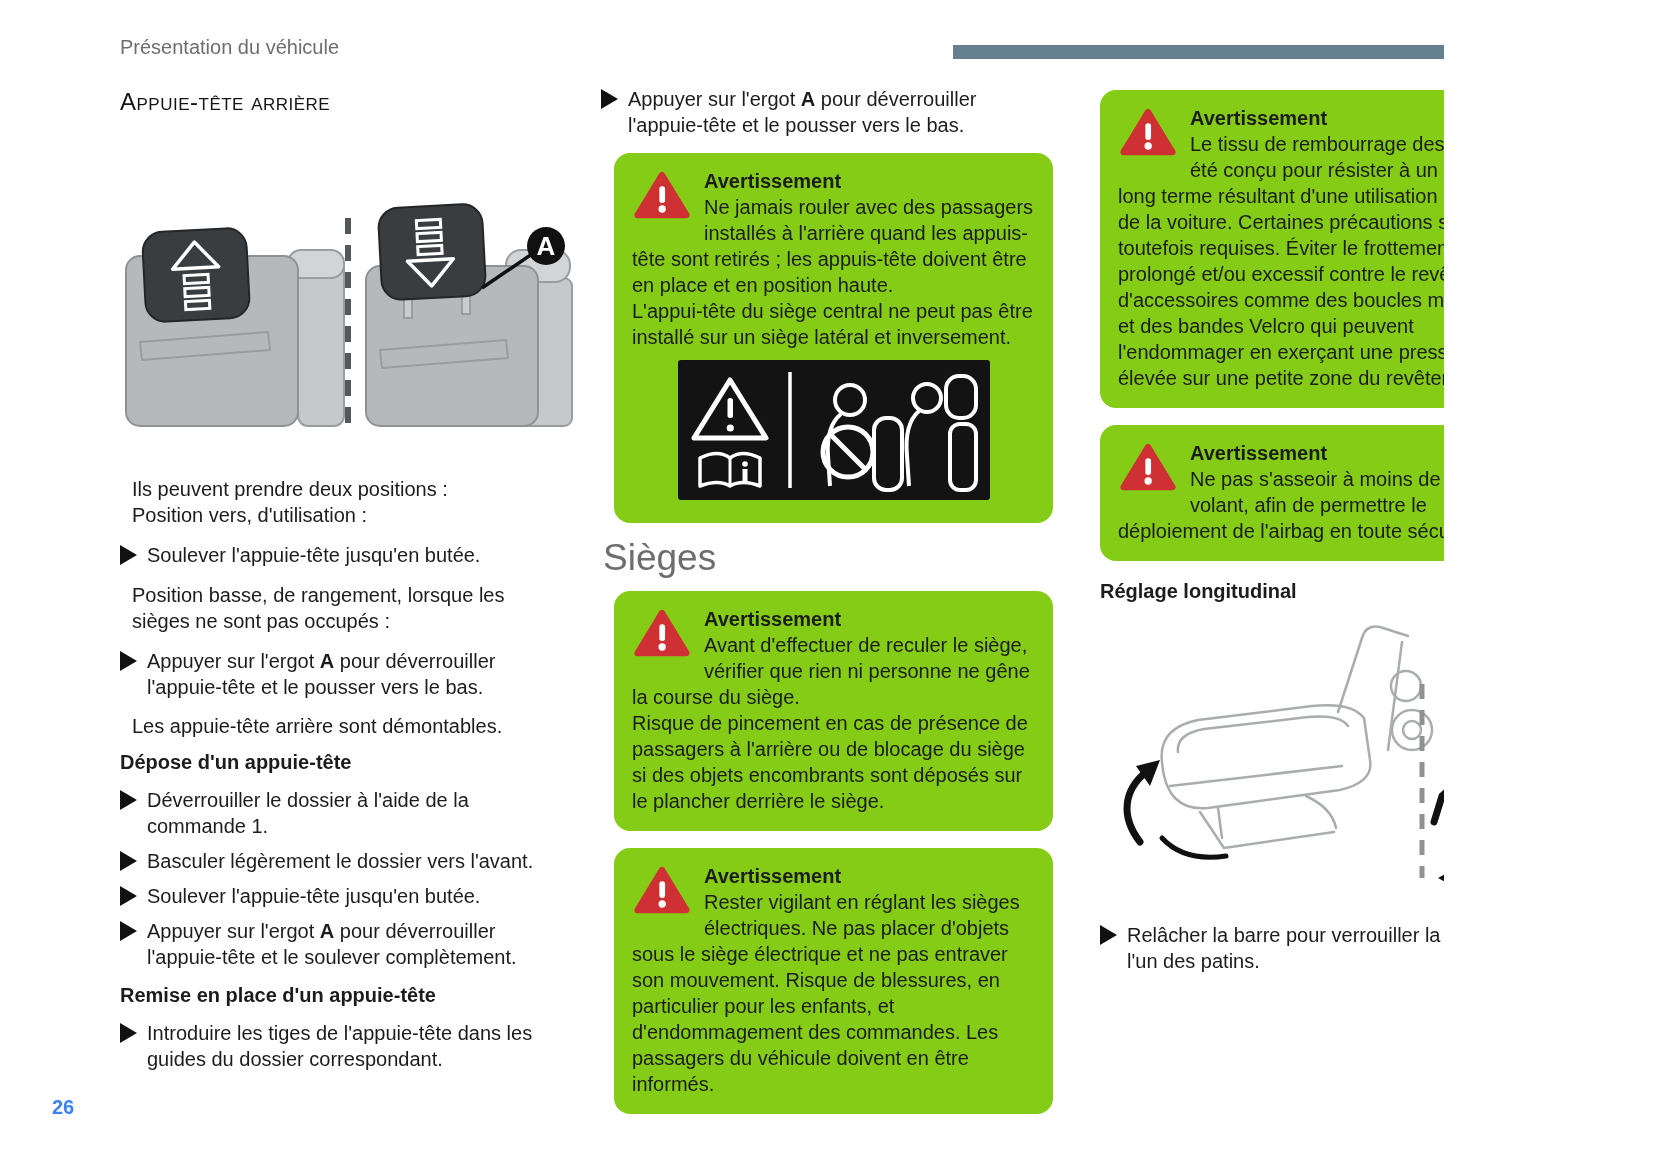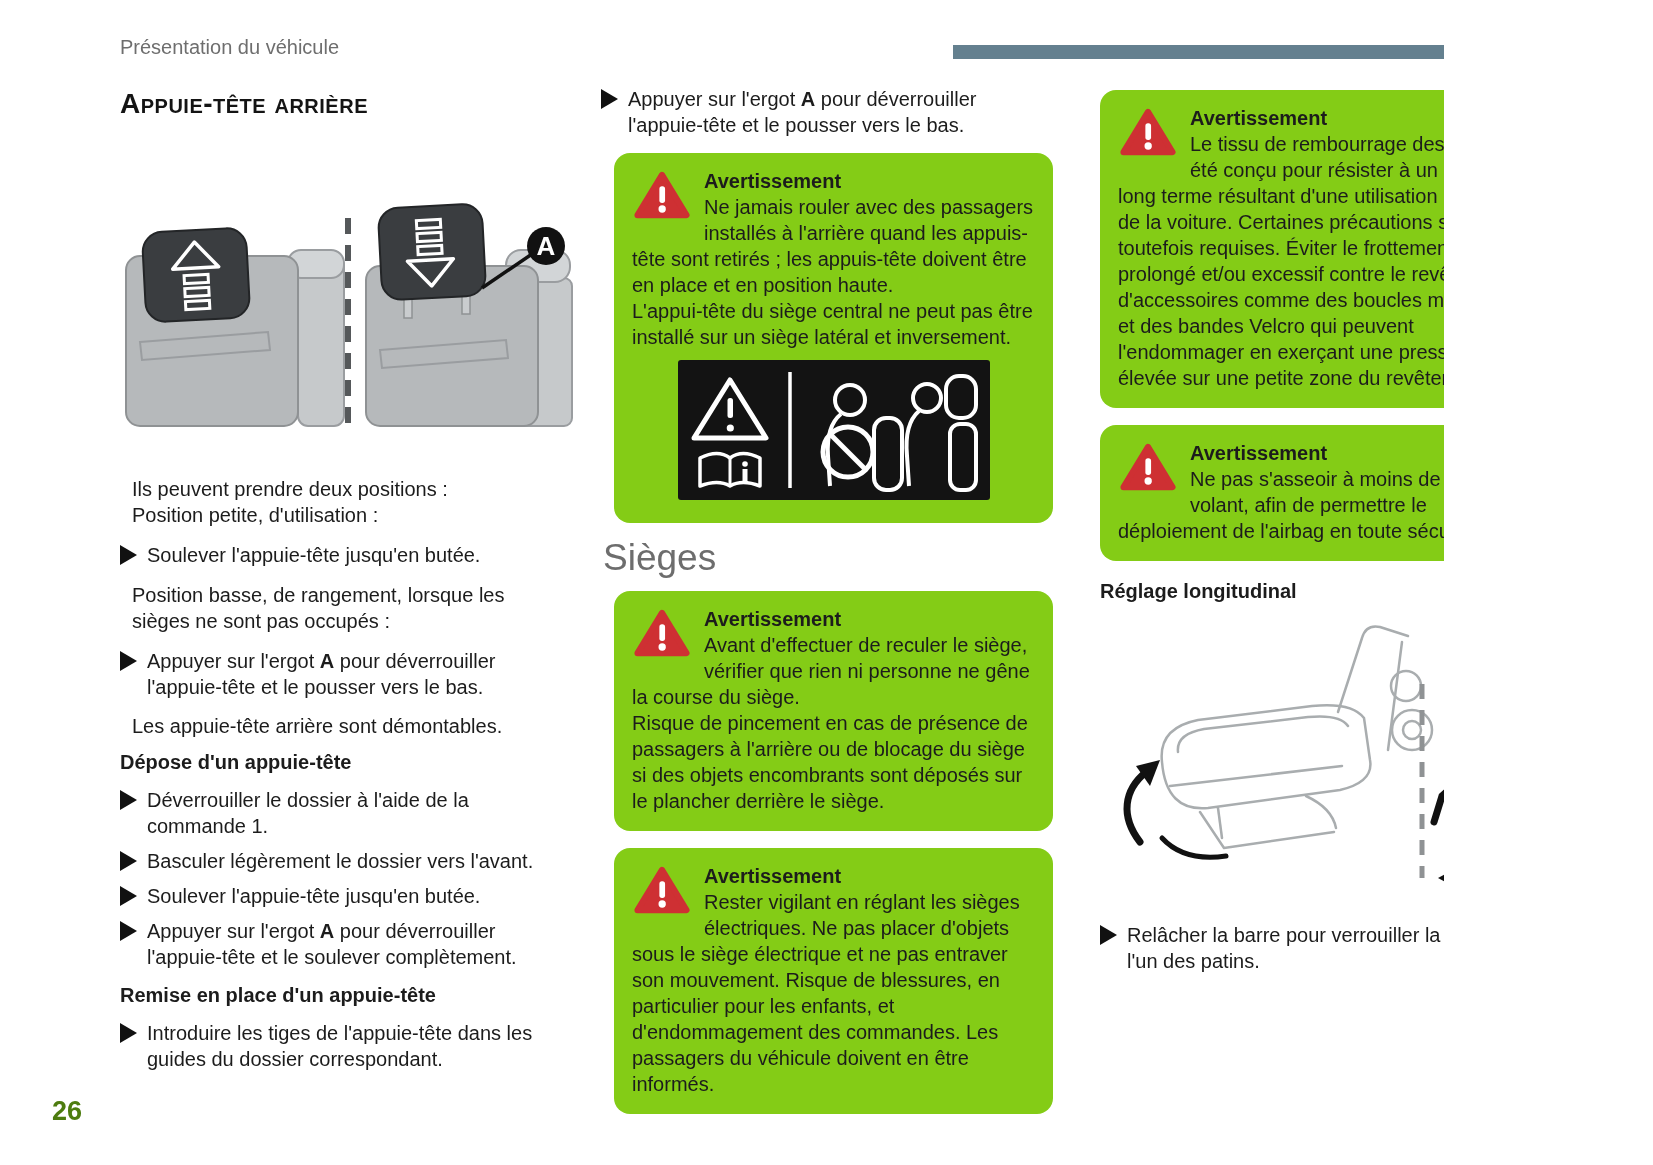--- a/index.html
+++ b/index.html
@@ -3,34 +3,34 @@
 <meta charset="utf-8">
 <style>
   html,body{margin:0;padding:0;background:#ffffff;}
   #page{
     position:relative;width:1444px;height:1165px;background:#ffffff;overflow:hidden;
     font-family:"Liberation Sans",sans-serif;color:#1c1c1c;
   }
   .abs{position:absolute;}
   .breadcrumb{font-size:20px;color:#6e6e6e;}
   .accent-bar{background:#64808F;height:14px;}
-  .doc-title{font-size:28px;font-weight:bold;font-variant:small-caps;letter-spacing:.5px;color:#141414;}
+  .doc-title{font-size:24px;font-weight:normal;font-variant:small-caps;letter-spacing:.5px;color:#141414;}
   .col{position:absolute;font-size:20px;line-height:26px;}
   p.para{margin:0 0 14px 12px;}
   .subhead{font-weight:bold;margin:2px 0 12px 0;}
   .bullet{display:flex;margin:0 0 9px 0;}
   .tri{flex:0 0 auto;width:0;height:0;border-left:17px solid #111;
        border-top:10px solid transparent;border-bottom:10px solid transparent;
        margin:3px 10px 0 0;}
   .warnbox{background:#84cc16;border-radius:16px;padding:15px 18px 17px 18px;margin:0 0 17px 0;}
   .warn-icon{float:left;width:56px;height:50px;margin:2px 14px 4px 2px;}
   .warn-title{font-weight:bold;}
   .warn-body{margin:0;}
   .sieges-title{font-size:37px;color:#6d6d6d;margin:22px 0 20px 2px;font-weight:400;}
-  .pagenum{font-size:27px;font-weight:bold;color:#4d7c0f;}
+  .pagenum{font-size:20px;font-weight:bold;color:#3b82f6;}
   .picto-wrap{text-align:center;margin-top:10px;}
 </style>
 </head>
 <body>
 
 <div id="page">
 
   <div class="abs breadcrumb" style="left:120px;top:36px;">Présentation du véhicule</div>
   <div class="abs accent-bar" style="left:953px;top:45px;width:700px;"></div>
 
@@ -71,21 +71,21 @@
       <g>
         <circle cx="428" cy="54" r="19" fill="#111"></circle>
         <text x="428" y="63" text-anchor="middle" font-family="Liberation Sans, sans-serif" font-size="26" font-weight="bold" fill="#fff">A</text>
       </g>
     </svg>
   </div>
 
   <div class="col" style="left:120px;top:476px;width:434px;">
     <p class="para">
       <span>Ils peuvent prendre deux positions :</span><br>
-      <span>Position petite, d'utilisation :</span>
+      <span>Position vers, d'utilisation :</span>
     </p>
     <div class="bullet" style="margin-bottom:14px;">
       <span class="tri"></span>
       <span>Soulever l'appuie-tête jusqu'en butée.</span>
     </div>
     <p class="para">Position basse, de rangement, lorsque les sièges ne sont pas occupés :</p>
     <div class="bullet" style="margin-bottom:13px;">
       <span class="tri"></span>
       <span><span>Appuyer sur l'ergot </span><b>A</b><span> pour déverrouiller l'appuie-tête et le pousser vers le bas.</span></span>
     </div>

